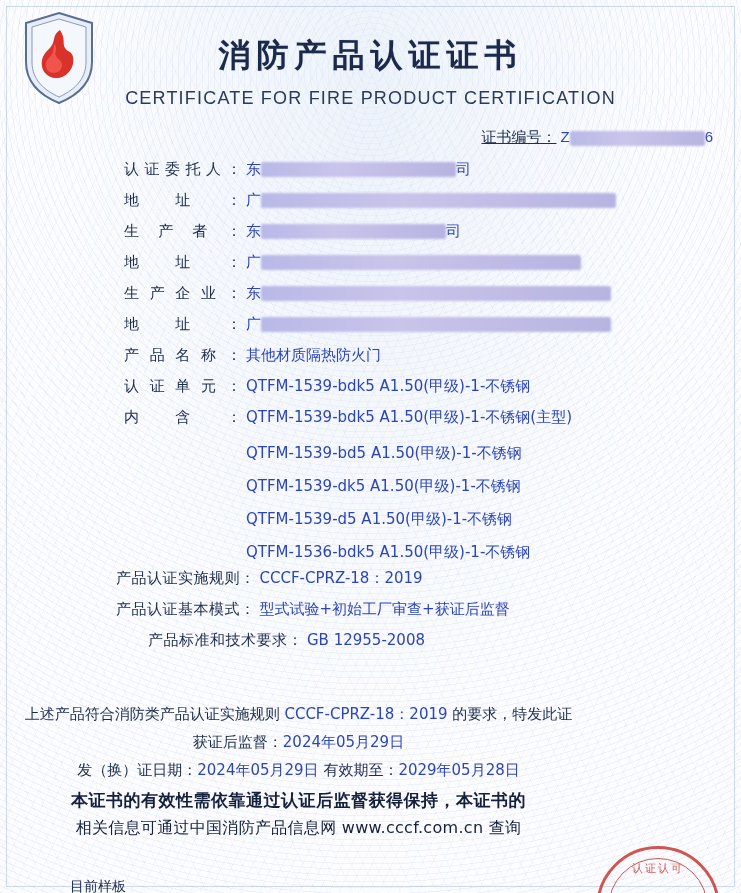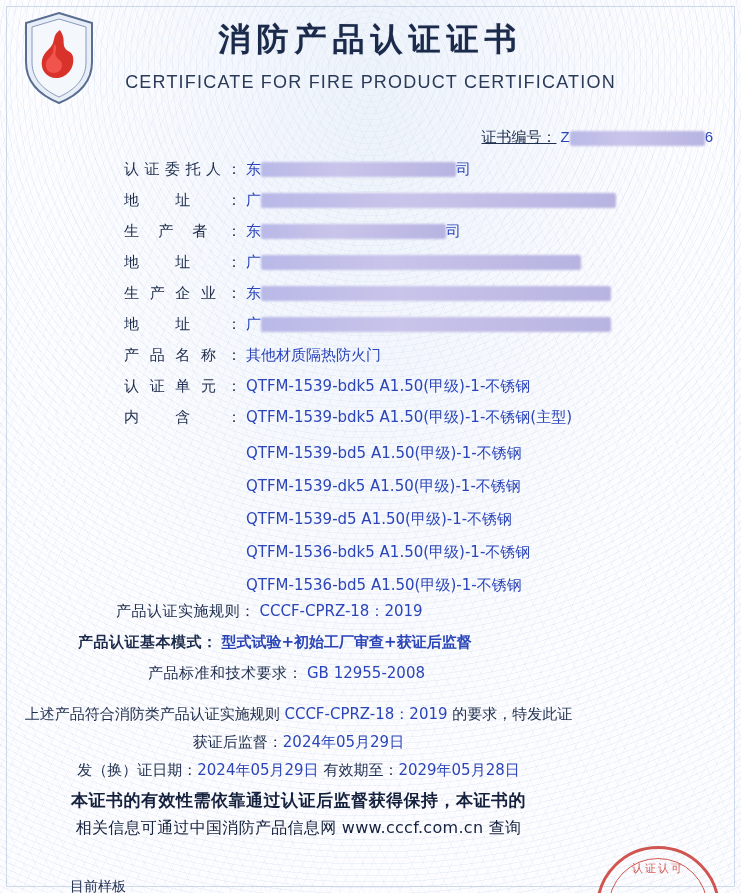--- a/index.html
+++ b/index.html
@@ -36,21 +36,21 @@
   .border-frame {
     position: absolute;
     left: 6px; top: 6px; right: 6px; bottom: 6px;
     border: 1px solid rgba(150,175,210,0.45);
     pointer-events: none;
   }
 
   
   .header {
     position: relative;
-    padding-top: 4px;
+    padding-top: 20px;
     text-align: center;
   }
   .logo {
     position: absolute;
     left: 22px;
     top: 10px;
     width: 74px;
     height: 96px;
   }
   .title-cn {
@@ -327,31 +327,30 @@
         <span>含</span>
         <span>：</span>
       </div>
       <div class="field-value">QTFM-1539-bdk5 A1.50(甲级)-1-不锈钢(主型)</div>
     </div>
     <div class="contains-list">
       <div class="contains-item">QTFM-1539-bd5 A1.50(甲级)-1-不锈钢</div>
       <div class="contains-item">QTFM-1539-dk5 A1.50(甲级)-1-不锈钢</div>
       <div class="contains-item">QTFM-1539-d5 A1.50(甲级)-1-不锈钢</div>
       <div class="contains-item">QTFM-1536-bdk5 A1.50(甲级)-1-不锈钢</div>
-      <div class="contains-item">QTFM-1536-bd5 A1.50(甲级)-1-不锈钢</div>
     </div>
 
     <div class="field-row" style="padding-left:116px;">
       <div class="field-label" style="width:auto;">
         <span>产品认证实施规则</span>
           <span>：</span>
       </div>
       <div class="field-value">CCCF-CPRZ-18：2019</div>
     </div>
-    <div class="field-row" style="padding-left:78px;font-weight:bold;">
+    <div class="field-row" style="padding-left:116px;">
       <div class="field-label" style="width:auto;">
         <span>产品认证基本模式</span>
           <span>：</span>
       </div>
       <div class="field-value">型式试验+初始工厂审查+获证后监督</div>
     </div>
     <div class="field-row" style="padding-left:116px;">
       <div class="field-label" style="width:auto;margin-left:32px;">
         <span>产品标准和技术要求</span>
           <span>：</span>

